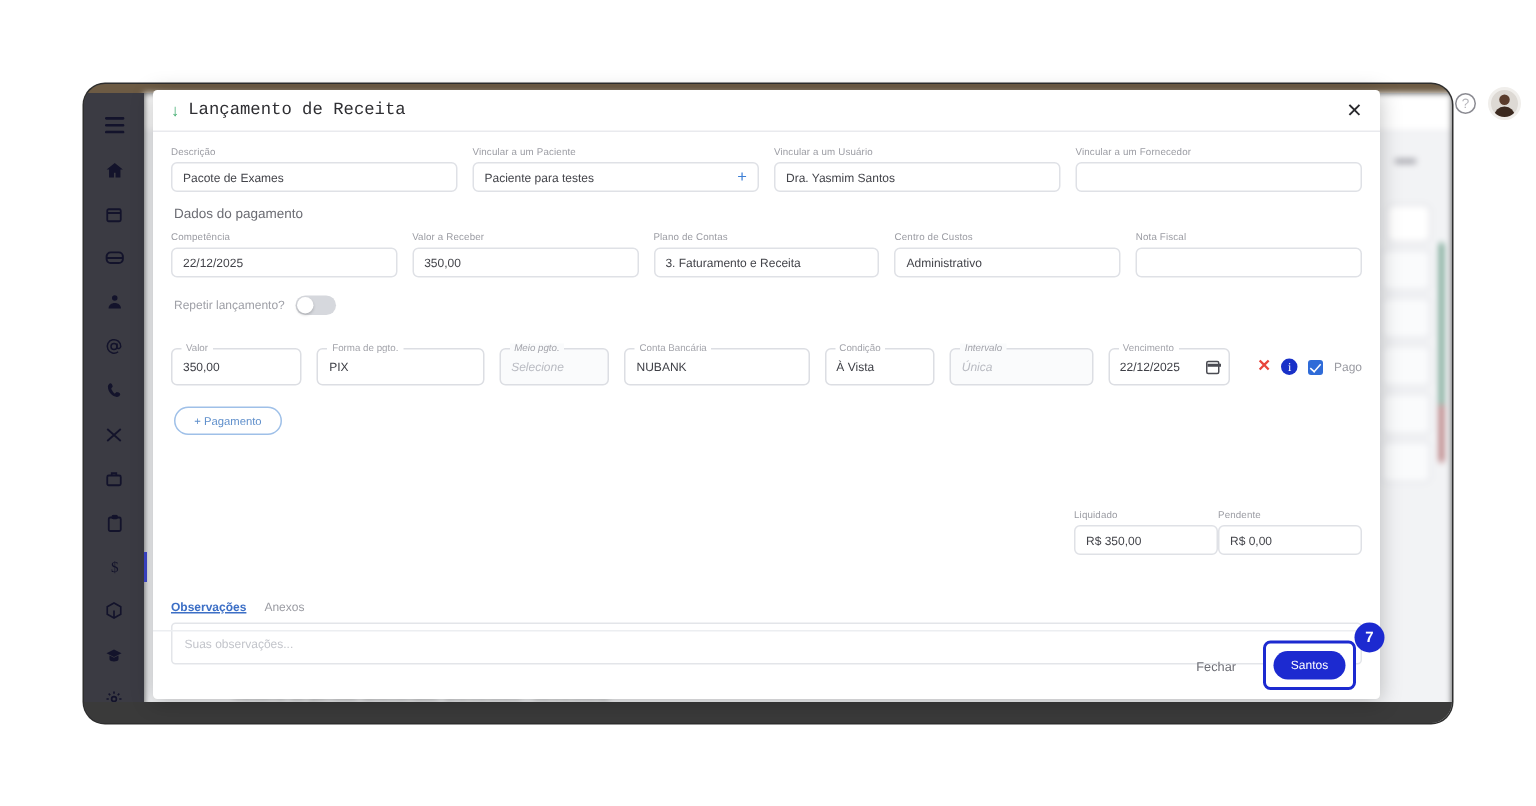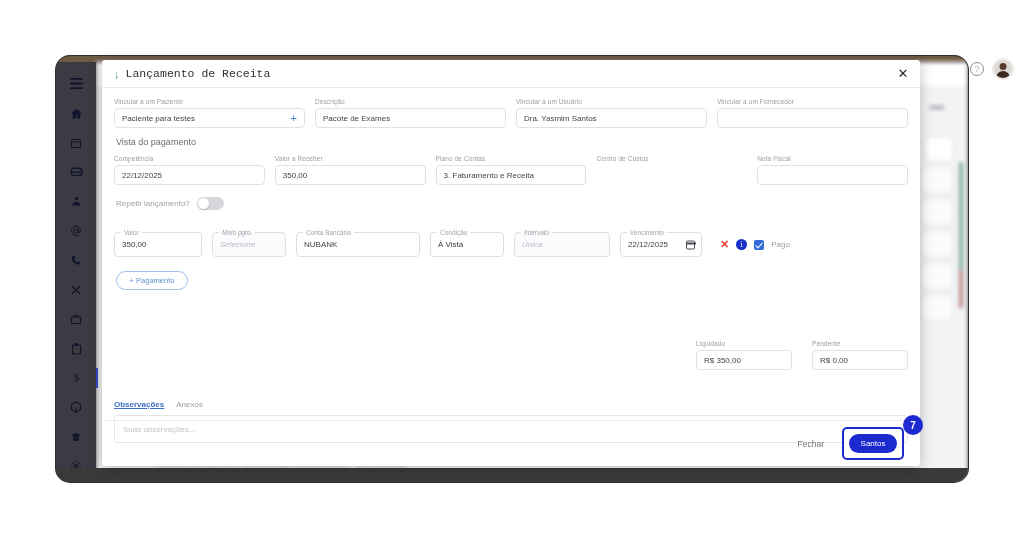--- a/index.html
+++ b/index.html
@@ -298,21 +298,21 @@
     width: 72px; height: 19px;
     border: 1px solid #9fc0e8; border-radius: 10px;
     color: #5f8fcb; font-size: 7.5px;
     display: flex; align-items: center; justify-content: center;
     background: #fff; cursor: pointer;
   }
 
   
   .totals {
     position: absolute; right: 12px; top: 252px;
-    display: flex; gap: 20px;
+    display: flex; gap: 0;
   }
   .total-field { width: 96px; }
 
   
   .notes-wrap { position: absolute; left: 12px; top: 312px; width: 794px; }
   .tabs { display: flex; gap: 12px; align-items: baseline; margin-bottom: 6px; }
   .tab {
     font-size: 8px; color: #9b9ca3; cursor: pointer;
   }
   .tab.active {
@@ -497,75 +497,80 @@
     <div class="modal-header">
       <span class="title-arrow">↓</span>
       <span class="modal-title">Lançamento de Receita</span>
       <span class="modal-close">✕</span>
     </div>
 
     <div class="modal-body">
 
       <div class="row">
         <div class="field" style="width:194px">
+          <div class="field-label">Descrição</div>
+          <div class="input">Pacote de Exames</div>
+        </div>
+        <div class="field" style="width:194px">
           <div class="field-label">Vincular a um Paciente</div>
           <div class="input">
             <span>Paciente para testes</span>
             <span class="plus">+</span>
           </div>
         </div>
         <div class="field" style="width:194px">
-          <div class="field-label">Descrição</div>
-          <div class="input">Pacote de Exames</div>
-        </div>
-        <div class="field" style="width:194px">
           <div class="field-label">Vincular a um Usuário</div>
           <div class="input">Dra. Yasmim Santos</div>
         </div>
         <div class="field" style="width:194px">
           <div class="field-label">Vincular a um Fornecedor</div>
           <div class="input"></div>
         </div>
       </div>
 
-      <div class="section-title">Vista do pagamento</div>
+      <div class="section-title">Dados do pagamento</div>
 
       <div class="row">
         <div class="field" style="width:156px">
           <div class="field-label">Competência</div>
           <div class="input">22/12/2025</div>
         </div>
         <div class="field" style="width:156px">
           <div class="field-label">Valor a Receber</div>
           <div class="input">350,00</div>
         </div>
         <div class="field" style="width:156px">
           <div class="field-label">Plano de Contas</div>
           <div class="input">3. Faturamento e Receita</div>
         </div>
         <div class="field" style="width:156px">
           <div class="field-label">Centro de Custos</div>
+          <div class="input">Administrativo</div>
         </div>
         <div class="field" style="width:156px">
           <div class="field-label">Nota Fiscal</div>
           <div class="input"></div>
         </div>
       </div>
 
       <div class="toggle-row">
         <span class="toggle-label">Repetir lançamento?</span>
         <div class="toggle">
           <div class="toggle-knob"></div>
         </div>
       </div>
 
       <div class="row" style="margin-top:22px; align-items:center">
         <div class="ofield" style="width:88px">
           <span class="ofield-label">Valor</span>
           <span>350,00</span>
+        </div>
+        <div class="ofield" style="width:112px">
+          <span class="ofield-label">Forma de pgto.</span>
+          <span>PIX</span>
         </div>
         <div class="ofield muted" style="width:74px">
           <span class="ofield-label">Meio pgto.</span>
           <span>Selecione</span>
         </div>
         <div class="ofield" style="width:124px">
           <span class="ofield-label">Conta Bancária</span>
           <span>NUBANK</span>
         </div>
         <div class="ofield" style="width:74px">

